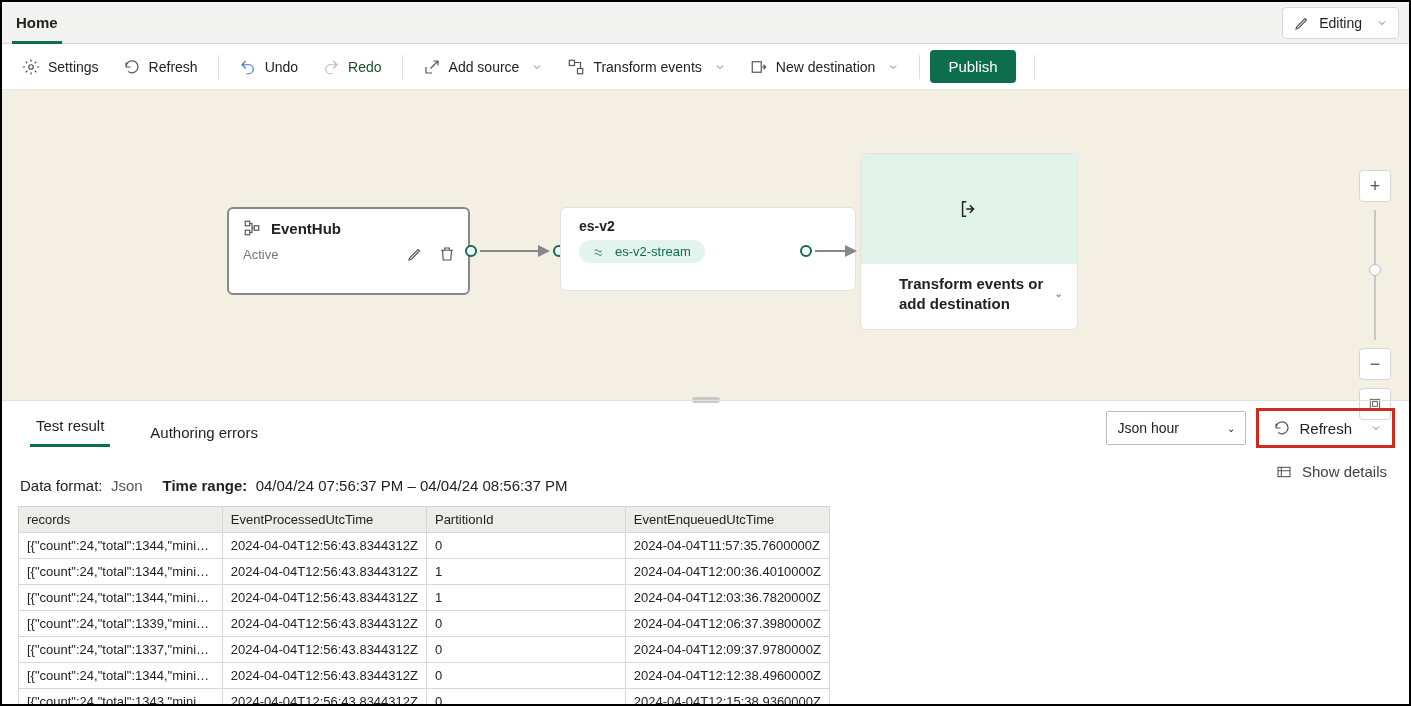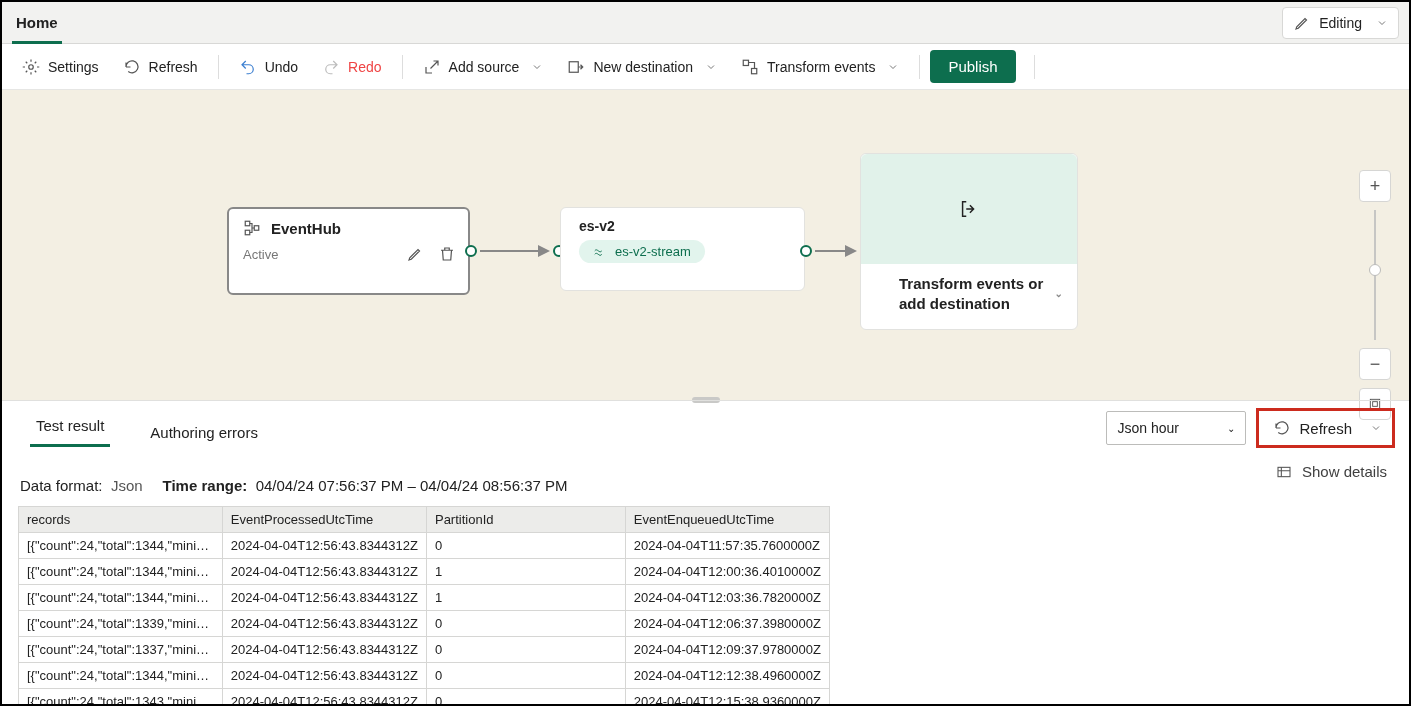--- a/index.html
+++ b/index.html
@@ -8,33 +8,33 @@
 
 .tab-row { height:42px; background:#f2f2f0; border-bottom:1px solid #d8d8d6; display:flex; align-items:flex-end; padding:0 10px; position:relative; }
 .tab-home { font-weight:600; font-size:15px; padding:6px 4px 10px; border-bottom:3px solid #0d6e4e; margin-bottom:-1px; }
 .editing-btn { position:absolute; right:10px; top:5px; height:32px; background:#fff; border:1px solid #d8d8d6; border-radius:4px; display:flex; align-items:center; gap:8px; padding:0 10px; font-size:14px; }
 .editing-btn .caret { margin-left:6px; }
 
 
 .toolbar { height:46px; display:flex; align-items:center; gap:4px; padding:0 10px; border-bottom:1px solid #e6e6e4; }
 .toolbar .tool { display:flex; align-items:center; gap:8px; padding:6px 10px; border-radius:4px; font-size:14px; }
 .toolbar .sep { width:1px; height:24px; background:#ddd; margin:0 6px; }
-.toolbar .disabled { color:#ef4444; }
+.toolbar .disabled { color:#14532d; }
 .toolbar .caret { margin-left:4px; }
 .publish-btn { background:#0d6e4e; color:#fff; padding:8px 18px; border-radius:4px; font-size:15px; }
 
 
 .canvas { position:relative; height:310px; background:#f3efe3; }
 .node { position:absolute; background:#fff; border:1px solid #c7c7c5; border-radius:6px; }
 .node.source { left:225px; top:117px; width:243px; height:88px; border:2px solid #888; }
 .node.source .head { display:flex; align-items:center; gap:10px; padding:10px 14px 4px; font-weight:600; font-size:15px; }
 .node.source .body { display:flex; align-items:center; justify-content:space-between; padding:4px 12px 10px 14px; color:#777; }
 .node.source .icons { display:flex; gap:14px; color:#555; }
 
-.node.stream { left:558px; top:117px; width:245px; height:84px; border:1px solid #e2e2df; }
+.node.stream { left:558px; top:117px; width:296px; height:84px; border:1px solid #e2e2df; }
 .node.stream .title { padding:10px 18px 6px; font-weight:600; font-size:14px; }
 .node.stream .pill { margin:0 18px 12px; background:#e2f4ed; color:#0d6e4e; border-radius:14px; padding:4px 14px; display:inline-flex; align-items:center; gap:8px; font-size:13px; }
 
 .node.dest { left:858px; top:63px; width:218px; height:177px; border:1px solid #e2e2df; background:#fff; }
 .node.dest .top { height:110px; background:#e1f2ea; border-radius:6px 6px 0 0; display:flex; align-items:center; justify-content:center; }
 .node.dest .bottom { padding:10px 14px; font-weight:600; font-size:15px; line-height:1.3; display:flex; align-items:center;margin-left:24px; }
 .node.dest .bottom .mini-caret { margin-left:auto; font-size:10px; color:#888;}
 
 .port { position:absolute; width:12px; height:12px; border:2px solid #0d6e4e; background:#fff; border-radius:50%; }
 .arrow-line { position:absolute; height:2px; background:#888; }
@@ -124,35 +124,35 @@
     <svg class="isvg" viewBox="0 0 24 24">
         <path d="M14 4h6v6M20 4L10 14M4 12v8h8"></path>
       </svg>
     <span>Add source</span>
     <svg class="isvg caret" viewBox="0 0 24 24" style="width:12px;height:12px">
         <path d="M6 9l6 6 6-6"></path>
       </svg>
   </div>
   <div class="tool">
     <svg class="isvg" viewBox="0 0 24 24">
-        <rect x="3" y="5" width="12" height="14"></rect>
-        <path d="M15 12h6M18 9l3 3-3 3"></path>
-      </svg>
-    <span>New destination</span>
-    <svg class="isvg caret" viewBox="0 0 24 24" style="width:12px;height:12px">
-        <path d="M6 9l6 6 6-6"></path>
-      </svg>
-  </div>
-  <div class="tool">
-    <svg class="isvg" viewBox="0 0 24 24">
         <rect x="3" y="3" width="7" height="7"></rect>
         <rect x="14" y="14" width="7" height="7"></rect>
         <path d="M10 6h8v8"></path>
       </svg>
     <span>Transform events</span>
+    <svg class="isvg caret" viewBox="0 0 24 24" style="width:12px;height:12px">
+        <path d="M6 9l6 6 6-6"></path>
+      </svg>
+  </div>
+  <div class="tool">
+    <svg class="isvg" viewBox="0 0 24 24">
+        <rect x="3" y="5" width="12" height="14"></rect>
+        <path d="M15 12h6M18 9l3 3-3 3"></path>
+      </svg>
+    <span>New destination</span>
     <svg class="isvg caret" viewBox="0 0 24 24" style="width:12px;height:12px">
         <path d="M6 9l6 6 6-6"></path>
       </svg>
   </div>
   <div class="sep"></div>
   <div class="publish-btn">Publish</div>
   <div class="sep" style="margin-left:14px"></div>
 </div>
 
 <div class="canvas">

